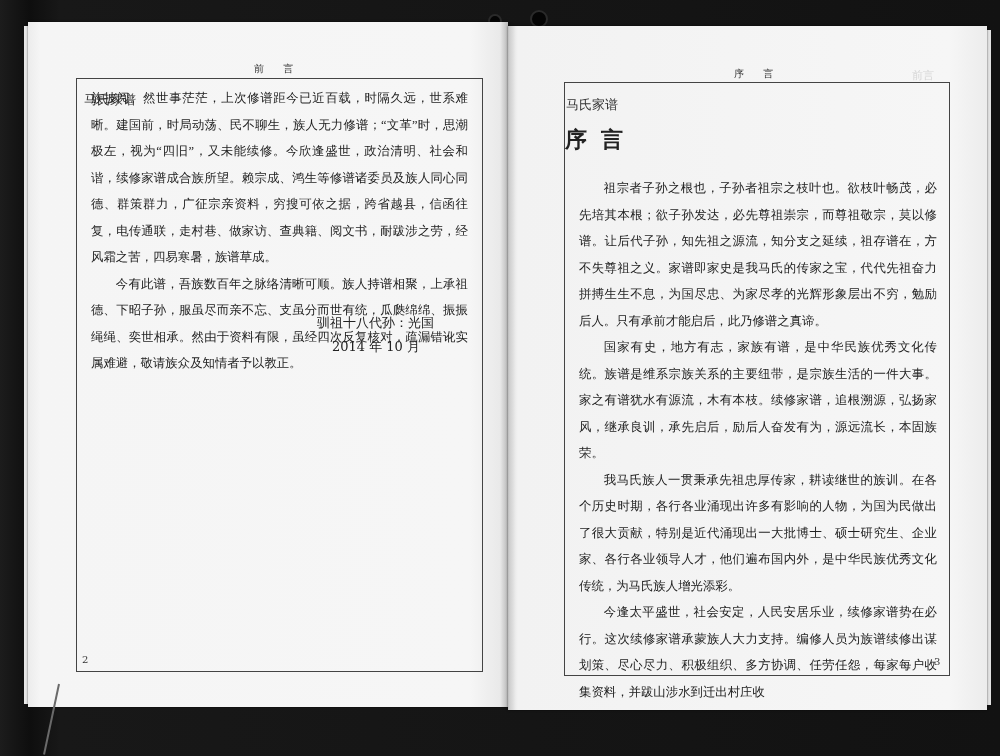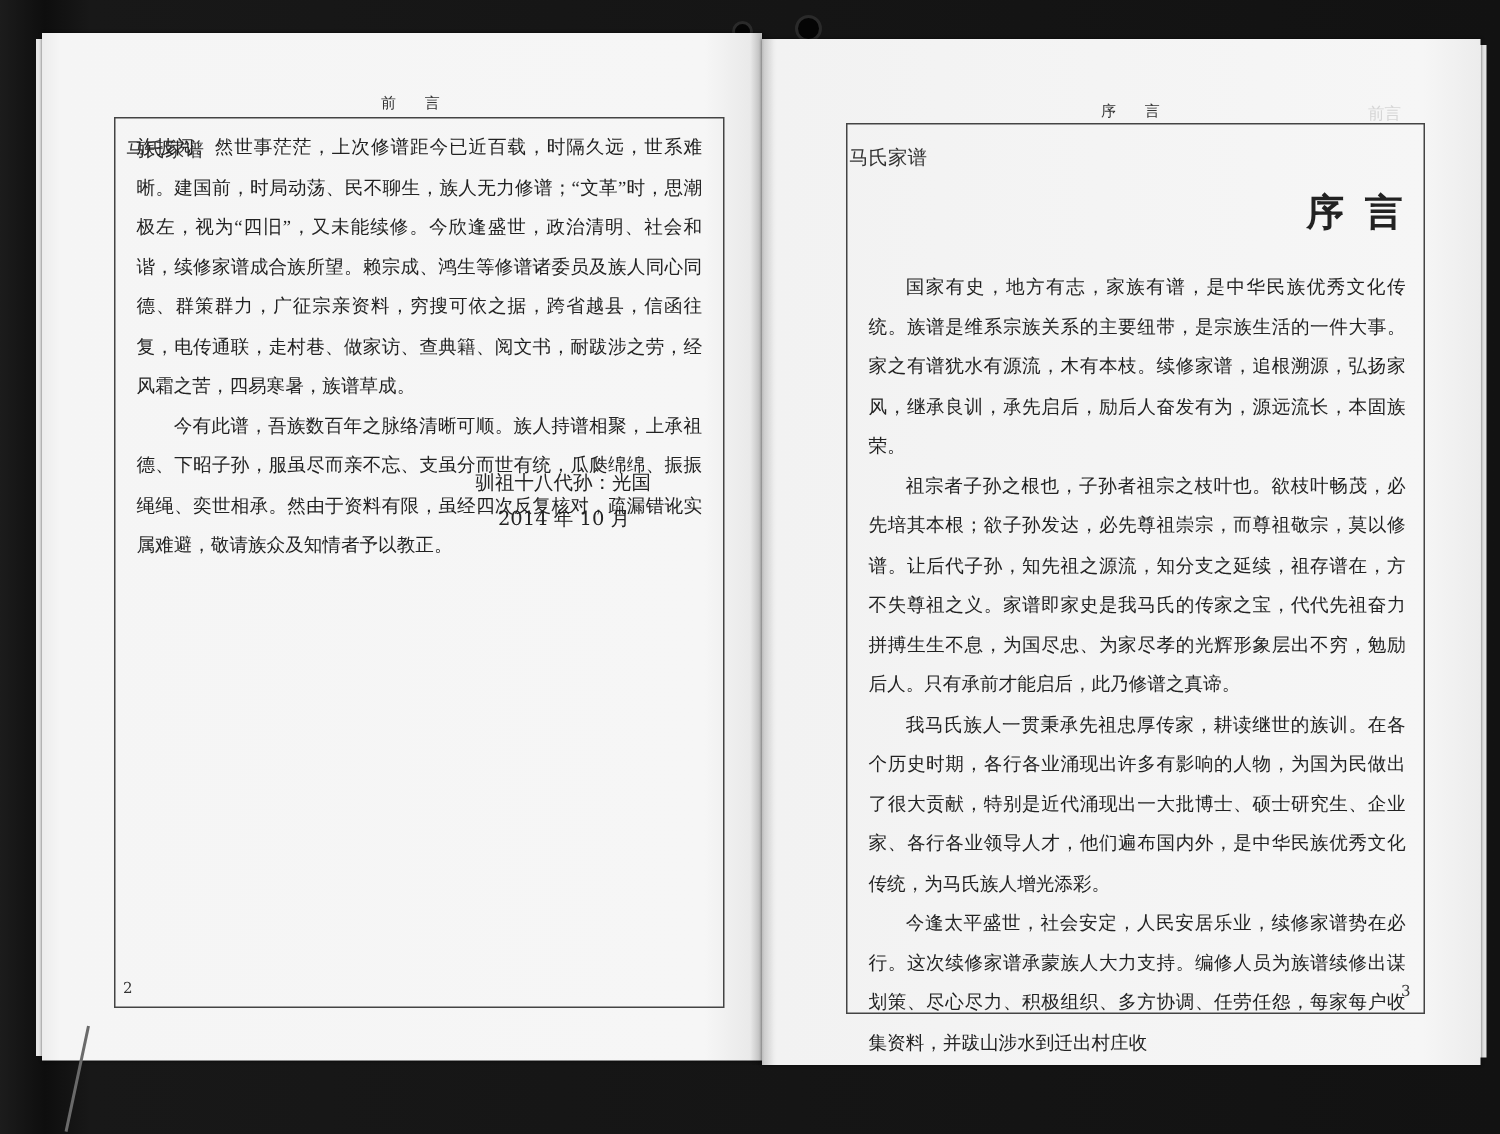--- a/index.html
+++ b/index.html
@@ -43,21 +43,21 @@
     position:absolute; border:1px solid #444; background:transparent;
   }
   .body-text {
     font-size:12.4px; line-height:26.5px; color:#222; text-align:justify;
     margin:0;
   }
   .para { text-indent:2em; margin:0; }
   .para.noindent { text-indent:0; }
   .signature { text-align:right; font-size:13px; line-height:24px; color:#222; }
   .doc-title {
-    text-align:right; font-size:25px; font-weight:bold; color:#222;
+    text-align:left; font-size:22px; font-weight:bold; color:#222;
     letter-spacing:14px; margin:10px 0 20px 0;
   }
   .page-number { position:absolute; font-size:10px; color:#333; }
   .ribbon {
     position:absolute; left:58px; top:684px; width:2px; height:72px;
     background:#6a6a6a; transform:rotate(12deg); transform-origin:top;
   }
   .gutter-shadow {
     position:absolute; left:500px; top:22px; width:16px; height:688px;
     background:linear-gradient(90deg,rgba(0,0,0,0) 0,rgba(0,0,0,.18) 45%,rgba(0,0,0,.08) 60%,rgba(0,0,0,0) 100%);
@@ -96,22 +96,22 @@
 </div>
 
 <div class="page right">
   <span class="running-head" style="left:58px; top:42px;">马氏家谱</span>
   <span class="running-title" style="left:226px; top:41px;text-align:center;">序 言</span>
   <span class="ghost-head" style="left:404px; top:42px;">前言</span>
 
   <div class="text-frame" style="left:56px; top:56px; width:384px; height:592px;">
     <div class="doc-title" style="margin-top:42px;">序言</div>
     <div class="body-text" style="padding:0 12px 0 14px;">
+      <p class="para">祖宗者子孙之根也，子孙者祖宗之枝叶也。欲枝叶畅茂，必先培其本根；欲子孙发达，必先尊祖崇宗，而尊祖敬宗，莫以修谱。让后代子孙，知先祖之源流，知分支之延续，祖存谱在，方不失尊祖之义。家谱即家史是我马氏的传家之宝，代代先祖奋力拼搏生生不息，为国尽忠、为家尽孝的光辉形象层出不穷，勉励后人。只有承前才能启后，此乃修谱之真谛。</p>
       <p class="para">国家有史，地方有志，家族有谱，是中华民族优秀文化传统。族谱是维系宗族关系的主要纽带，是宗族生活的一件大事。家之有谱犹水有源流，木有本枝。续修家谱，追根溯源，弘扬家风，继承良训，承先启后，励后人奋发有为，源远流长，本固族荣。</p>
-      <p class="para">祖宗者子孙之根也，子孙者祖宗之枝叶也。欲枝叶畅茂，必先培其本根；欲子孙发达，必先尊祖崇宗，而尊祖敬宗，莫以修谱。让后代子孙，知先祖之源流，知分支之延续，祖存谱在，方不失尊祖之义。家谱即家史是我马氏的传家之宝，代代先祖奋力拼搏生生不息，为国尽忠、为家尽孝的光辉形象层出不穷，勉励后人。只有承前才能启后，此乃修谱之真谛。</p>
       <p class="para">我马氏族人一贯秉承先祖忠厚传家，耕读继世的族训。在各个历史时期，各行各业涌现出许多有影响的人物，为国为民做出了很大贡献，特别是近代涌现出一大批博士、硕士研究生、企业家、各行各业领导人才，他们遍布国内外，是中华民族优秀文化传统，为马氏族人增光添彩。</p>
       <p class="para">今逢太平盛世，社会安定，人民安居乐业，续修家谱势在必行。这次续修家谱承蒙族人大力支持。编修人员为族谱续修出谋划策、尽心尽力、积极组织、多方协调、任劳任怨，每家每户收集资料，并跋山涉水到迁出村庄收</p>
     </div>
   </div>
 
   <span class="page-number" style="left:426px; top:630px;">3</span>
 </div>
 
 <div class="gutter-shadow"></div>
 <div class="ribbon"></div>

